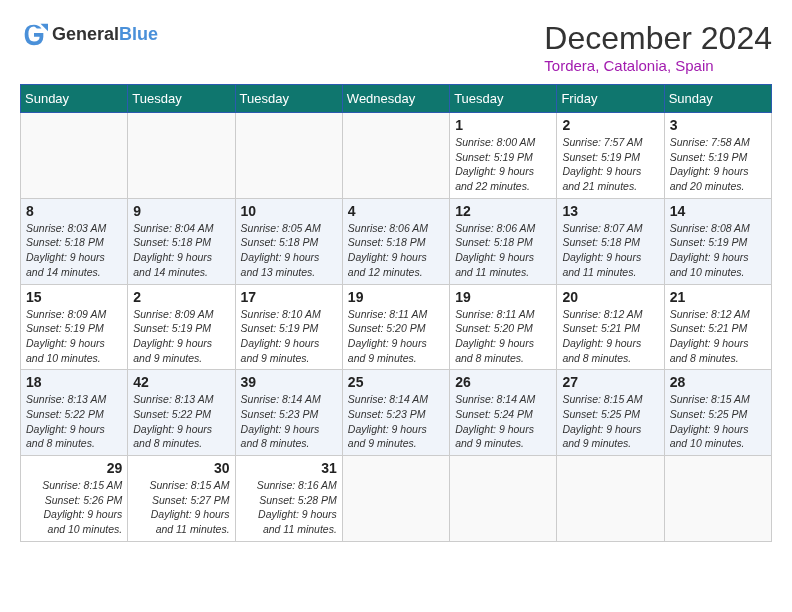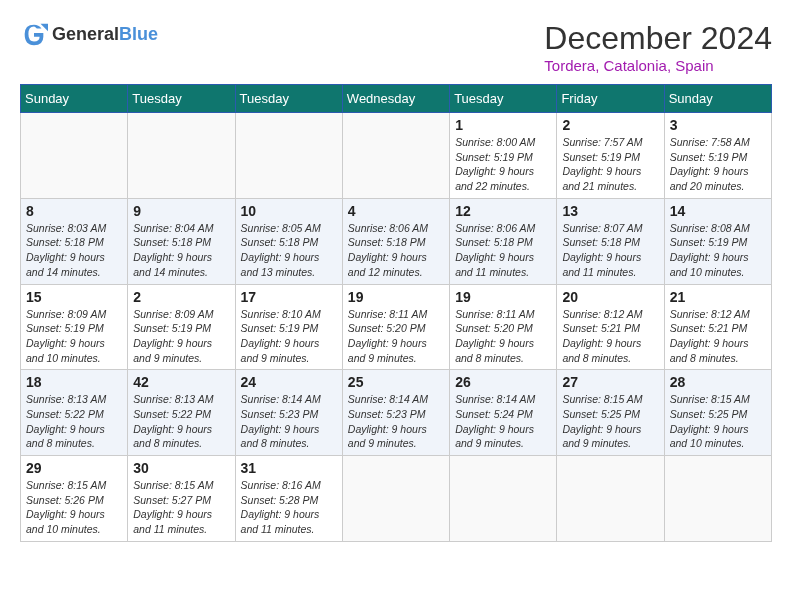--- a/index.html
+++ b/index.html
@@ -85,20 +85,21 @@
       color: #333;
       font-size: 10.5px;
       line-height: 1.4;
       font-style: italic;
     }
     .empty-cell {
       background: #f9f9f9 !important;
     }
     .last-row td {
       height: 70px;
+      text-align: right;
     }
   </style>
 </head>
 <body>
 
 <div class="header">
   <div class="logo">
     <svg class="logo-icon" viewBox="0 0 30 30" xmlns="http://www.w3.org/2000/svg">
       <path d="M5 15 Q5 5 15 5 Q20 5 23 9 L18 9 Q16 7 15 7 Q9 7 9 15 Q9 23 15 23 Q21 23 21 18 L15 18 L15 14 L25 14 L25 18 Q25 27 15 27 Q5 27 5 15Z" fill="#4a90d9"></path>
       <polygon points="22,4 30,4 30,12" fill="#4a90d9"></polygon>
@@ -207,21 +208,21 @@
       <tr>
         <td>
         <span class="day-number">18</span>
         <span class="day-info">Sunrise: 8:13 AM<br>Sunset: 5:22 PM<br>Daylight: 9 hours and 8 minutes.</span>
       </td>
         <td>
         <span class="day-number">42</span>
         <span class="day-info">Sunrise: 8:13 AM<br>Sunset: 5:22 PM<br>Daylight: 9 hours and 8 minutes.</span>
       </td>
         <td>
-        <span class="day-number">24</span>
+        <span class="day-number">39</span>
         <span class="day-info">Sunrise: 8:14 AM<br>Sunset: 5:23 PM<br>Daylight: 9 hours and 8 minutes.</span>
       </td>
         <td>
         <span class="day-number">25</span>
         <span class="day-info">Sunrise: 8:14 AM<br>Sunset: 5:23 PM<br>Daylight: 9 hours and 9 minutes.</span>
       </td>
         <td>
         <span class="day-number">26</span>
         <span class="day-info">Sunrise: 8:14 AM<br>Sunset: 5:24 PM<br>Daylight: 9 hours and 9 minutes.</span>
       </td>

